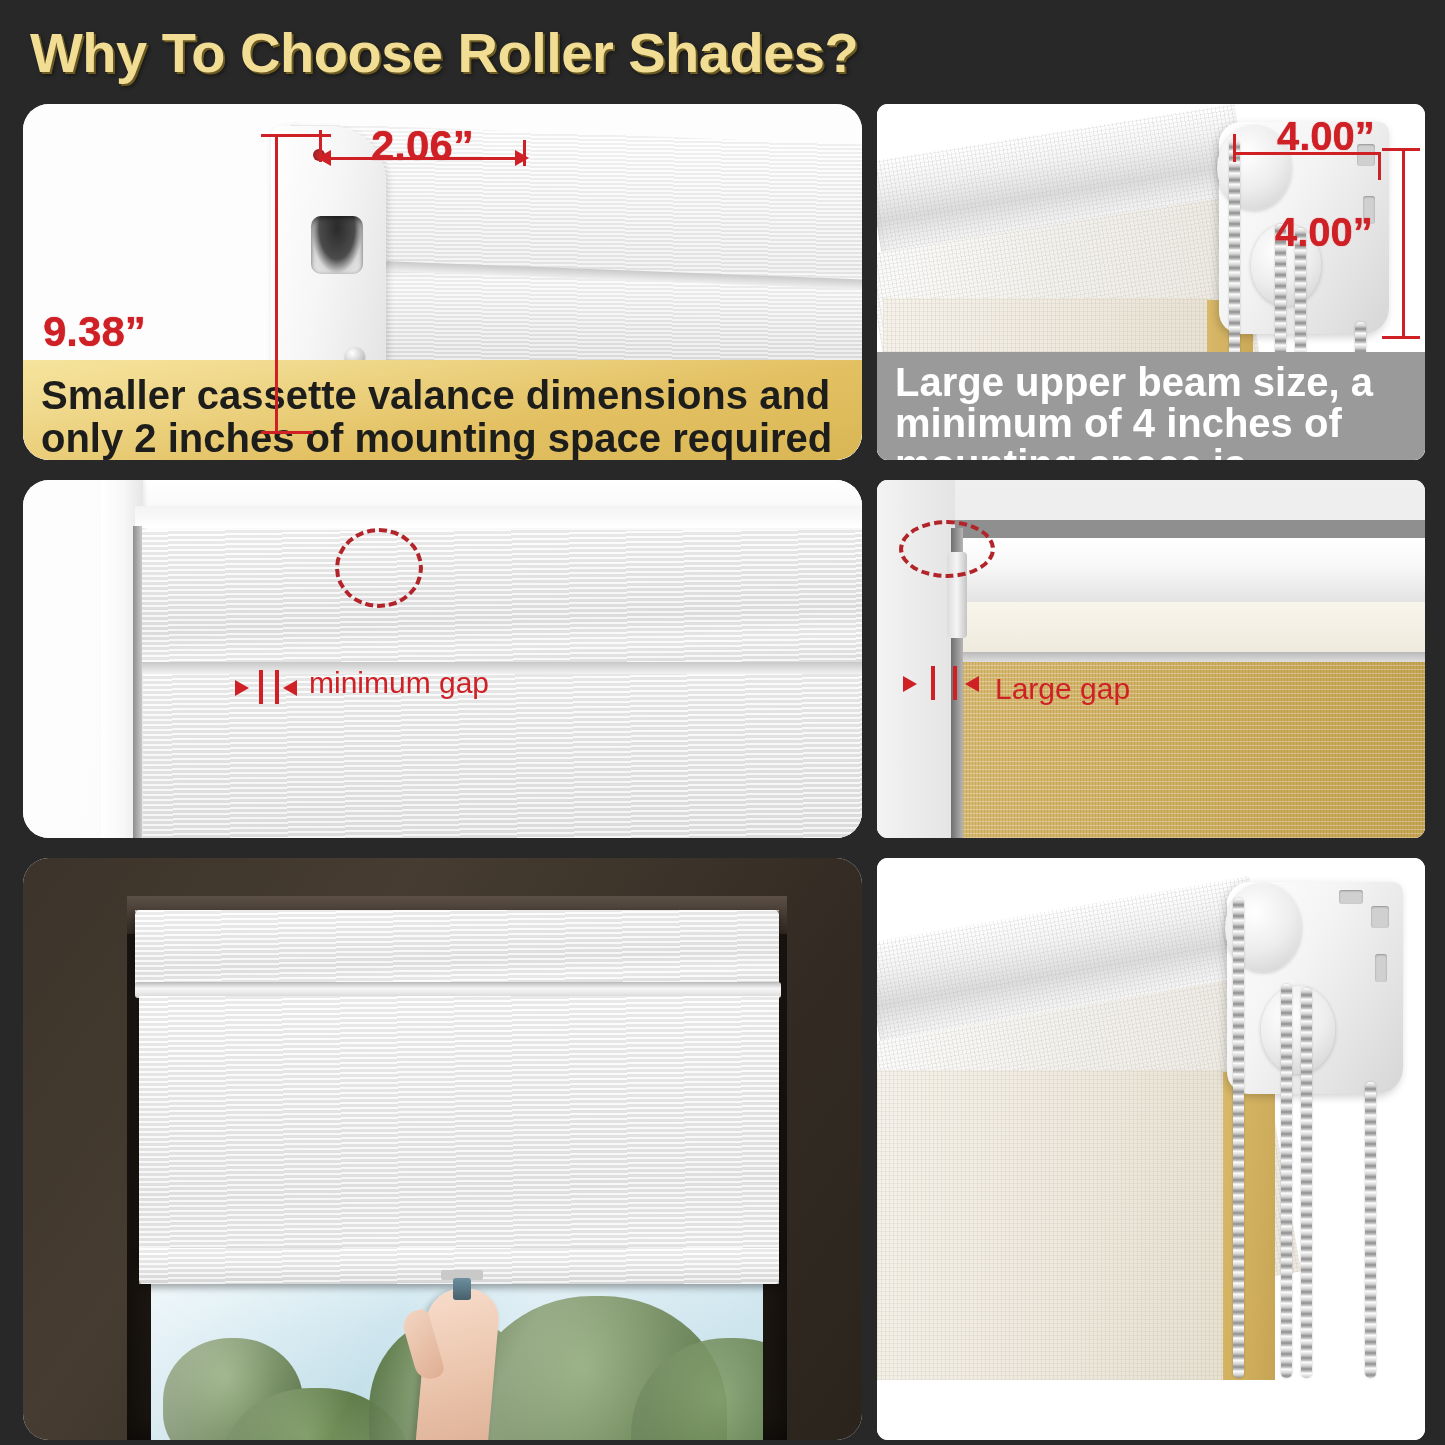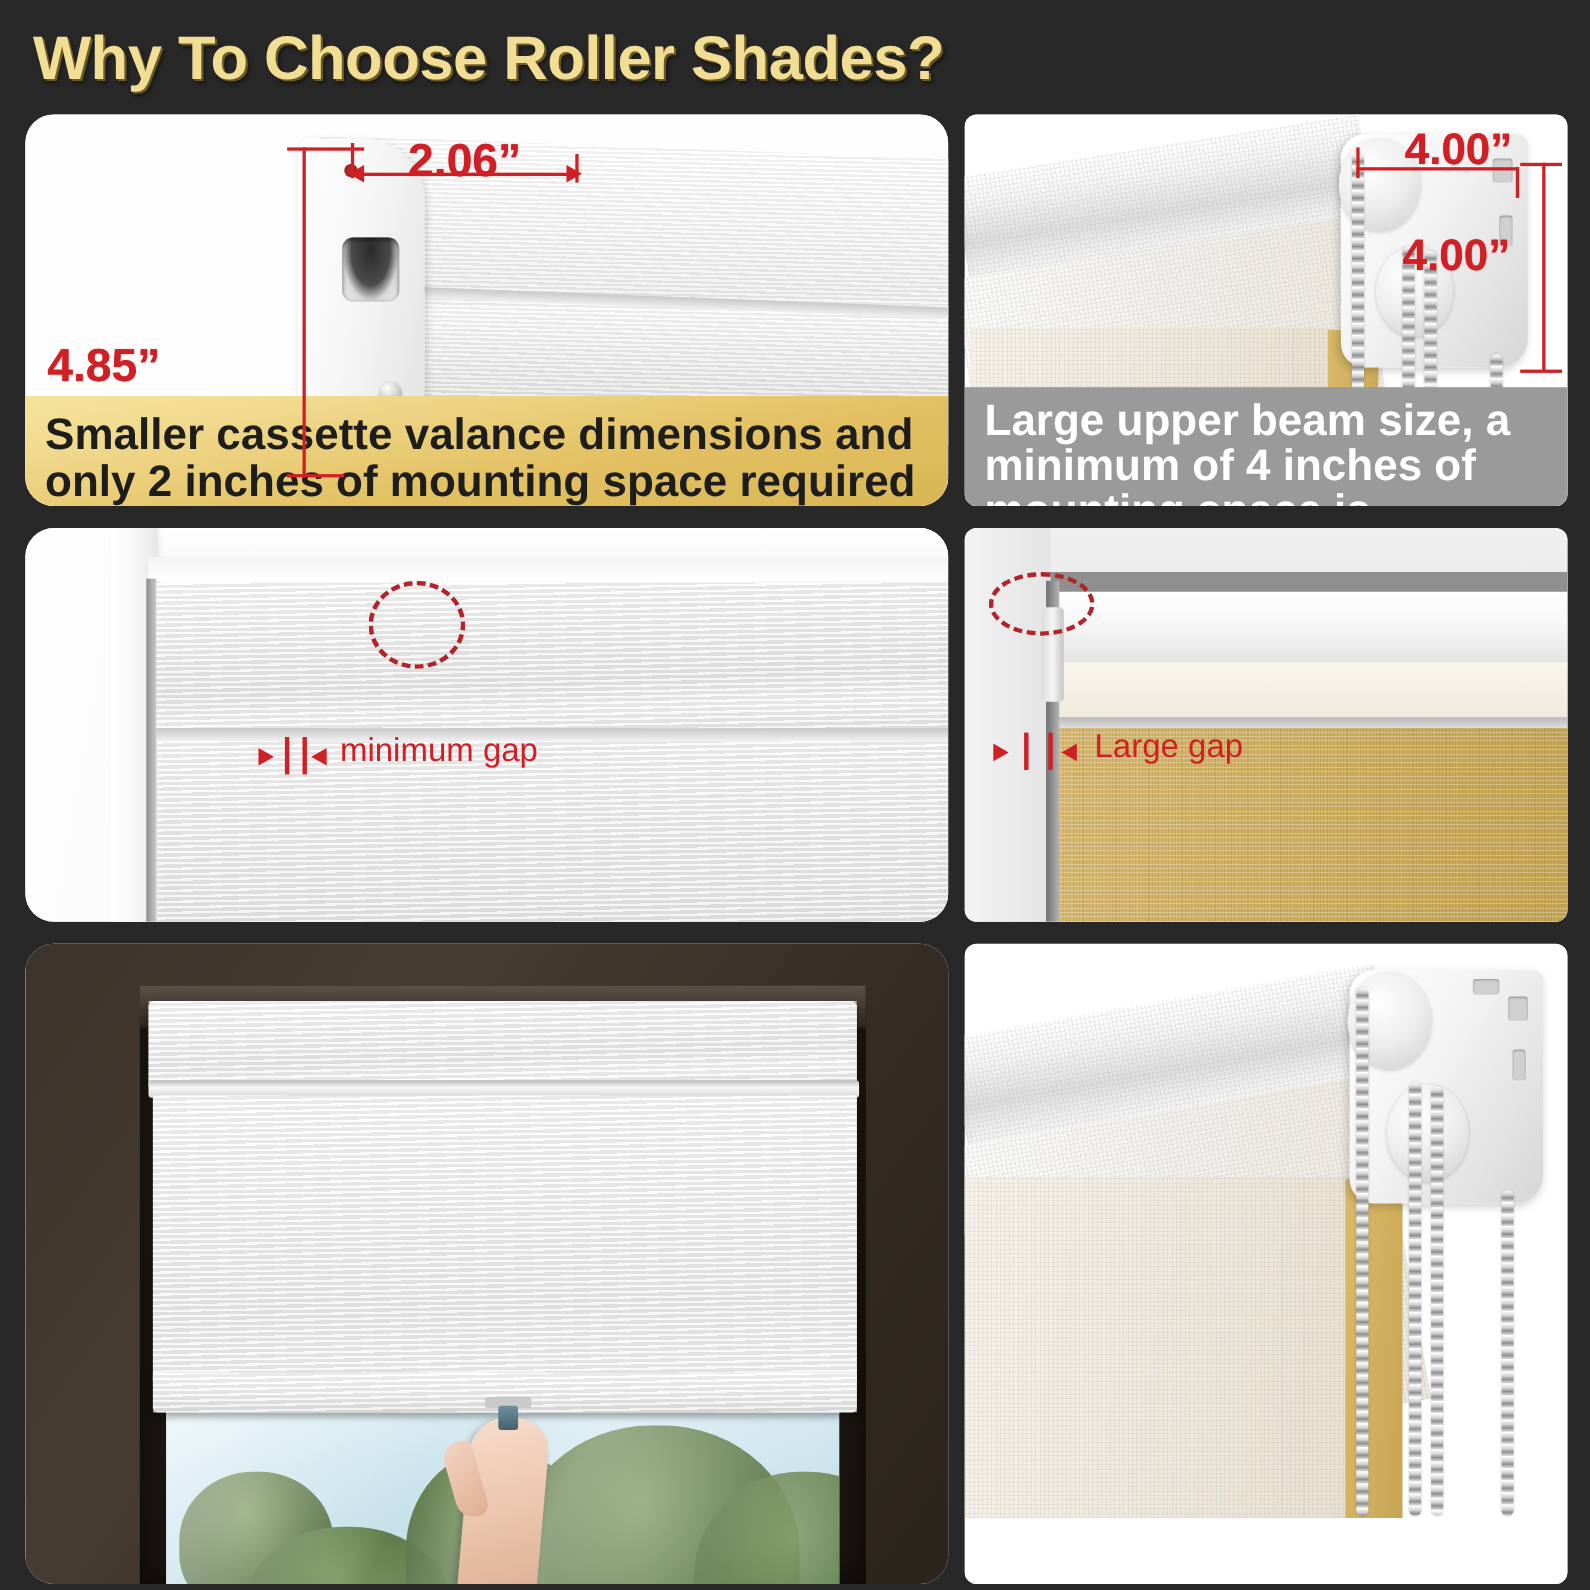--- a/index.html
+++ b/index.html
@@ -329,21 +329,21 @@
           <div class="dline h" style="left:296px; top:53px; width:206px;"></div>
           <div class="arrow left" style="left:294px; top:46px;"></div>
           <div class="arrow right" style="left:492px; top:46px;"></div>
           <div class="dline v" style="left:296px; top:26px; height:32px;"></div>
           <div class="dline v" style="left:500px; top:36px; height:26px;"></div>
           <div class="dim-txt" style="left:348px; top:18px; font-size:42px;">2.06”</div>
 
           <div class="dline v" style="left:252px; top:30px; height:300px;"></div>
           <div class="dline h" style="left:238px; top:30px; width:70px;"></div>
           <div class="dline h" style="left:238px; top:327px; width:52px;"></div>
-          <div class="dim-txt" style="left:20px; top:204px; font-size:42px;">4.85”</div>
+          <div class="dim-txt" style="left:20px; top:204px; font-size:42px;">9.38”</div>
         </div>
         <div class="cap cap-gold">Smaller cassette valance dimensions and only 2 inches of mounting space required</div>
       </div>
     </div>
 
     <div class="col-right">
       <div class="panel-wrap">
         <div class="scene">
           <div class="rs-bg"></div>
           <div class="rs-tube" style="left:-10px; top:58px; width:372px; height:110px; transform:rotate(-9deg); transform-origin:left top;">
@@ -424,21 +424,21 @@
             </div>
           <div class="s4-post"></div>
           <div class="s4-clip"></div>
 
           <div class="dashcircle" style="left:22px; top:40px; width:96px; height:58px;"></div>
 
           <div class="arrow right" style="left:26px; top:196px;"></div>
           <div class="gap-bar" style="left:54px; top:186px; height:34px;"></div>
           <div class="gap-bar" style="left:76px; top:186px; height:34px;"></div>
           <div class="arrow left" style="left:88px; top:196px;"></div>
-          <div class="gap-label" style="left:118px; top:182px;">Large gap</div>
+          <div class="gap-label" style="left:118px; top:192px;">Large gap</div>
         </div>
       </div>
     </div>
   </div>
 
   <div class="row r3">
 
     <div class="col-left">
       <div class="panel-wrap">
         <div class="scene">

